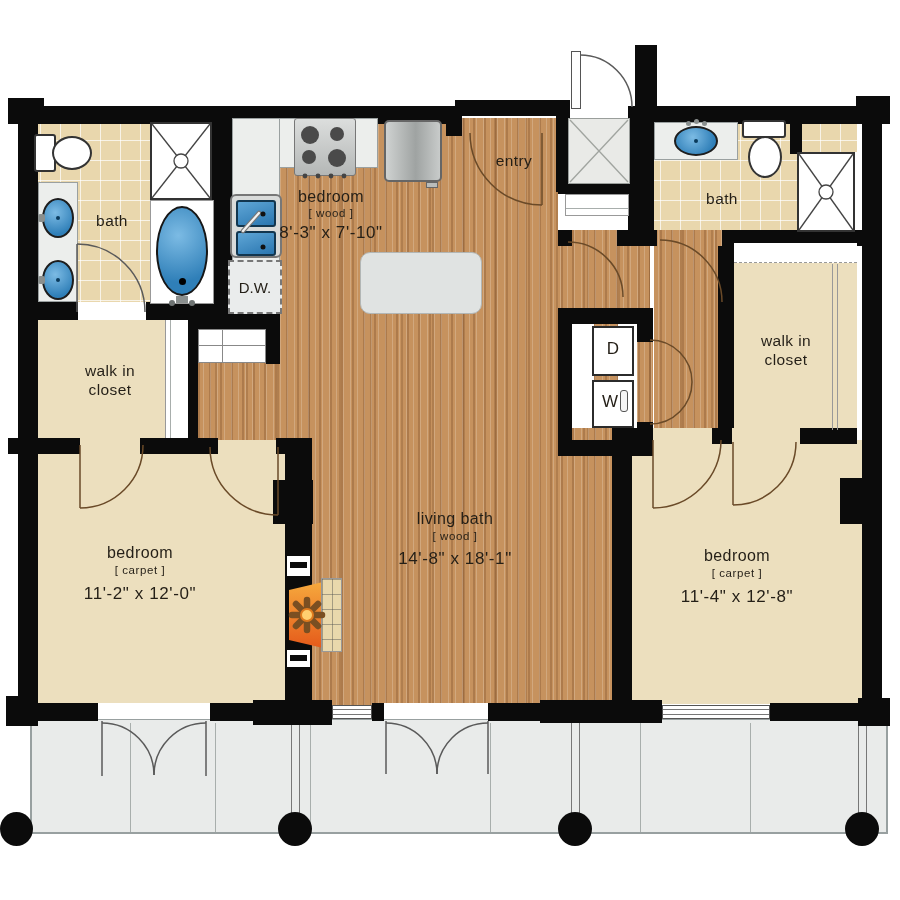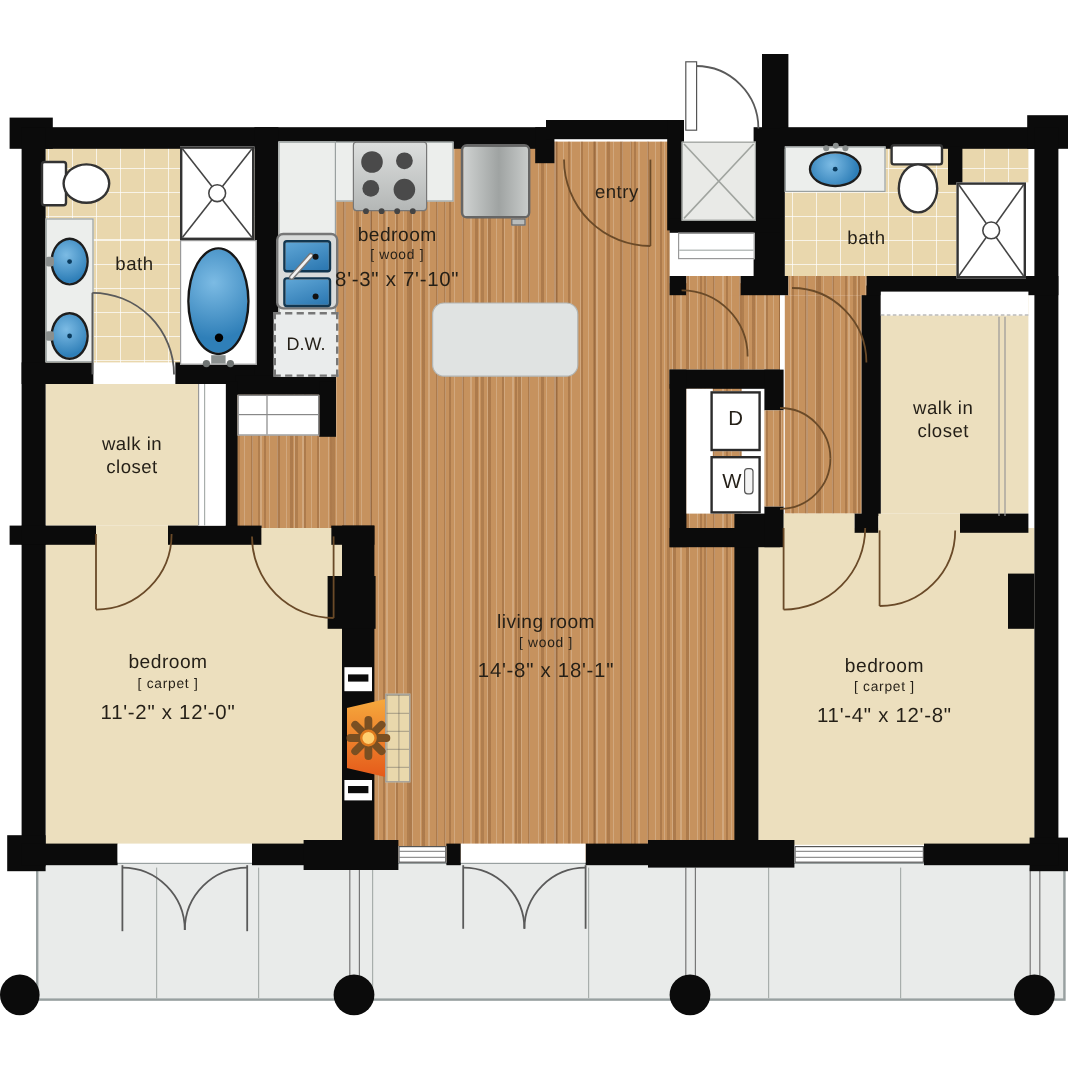--- a/index.html
+++ b/index.html
@@ -213,21 +213,21 @@
   <div class="lbl room-name" style="left:110px;top:362px;font-size:15.5px;">walk in</div>
   <div class="lbl room-name" style="left:110px;top:381px;font-size:15.5px;">closet</div>
   <div class="lbl room-name" style="left:786px;top:332px;font-size:15.5px;">walk in</div>
   <div class="lbl room-name" style="left:786px;top:351px;font-size:15.5px;">closet</div>
   <div class="lbl room-name" style="left:140px;top:544px;">bedroom</div>
   <div class="lbl floor-type" style="left:140px;top:564px;">[ carpet ]</div>
   <div class="lbl dims" style="left:140px;top:584px;">11'-2" x 12'-0"</div>
   <div class="lbl room-name" style="left:737px;top:547px;">bedroom</div>
   <div class="lbl floor-type" style="left:737px;top:567px;">[ carpet ]</div>
   <div class="lbl dims" style="left:737px;top:587px;">11'-4" x 12'-8"</div>
-  <div class="lbl room-name" style="left:455px;top:510px;">living room</div>
+  <div class="lbl room-name" style="left:455px;top:510px;">living bath</div>
   <div class="lbl floor-type" style="left:455px;top:530px;">[ wood ]</div>
   <div class="lbl dims" style="left:455px;top:549px;">14'-8" x 18'-1"</div>
 
   <svg class="overlay" width="900" height="900" viewBox="0 0 900 900" fill="none">
 
     <g stroke="#a0a49f" stroke-width="1.3">
       <path d="M570,120 L628,182"></path>
         <path d="M628,120 L570,182"></path>
     </g>
 

